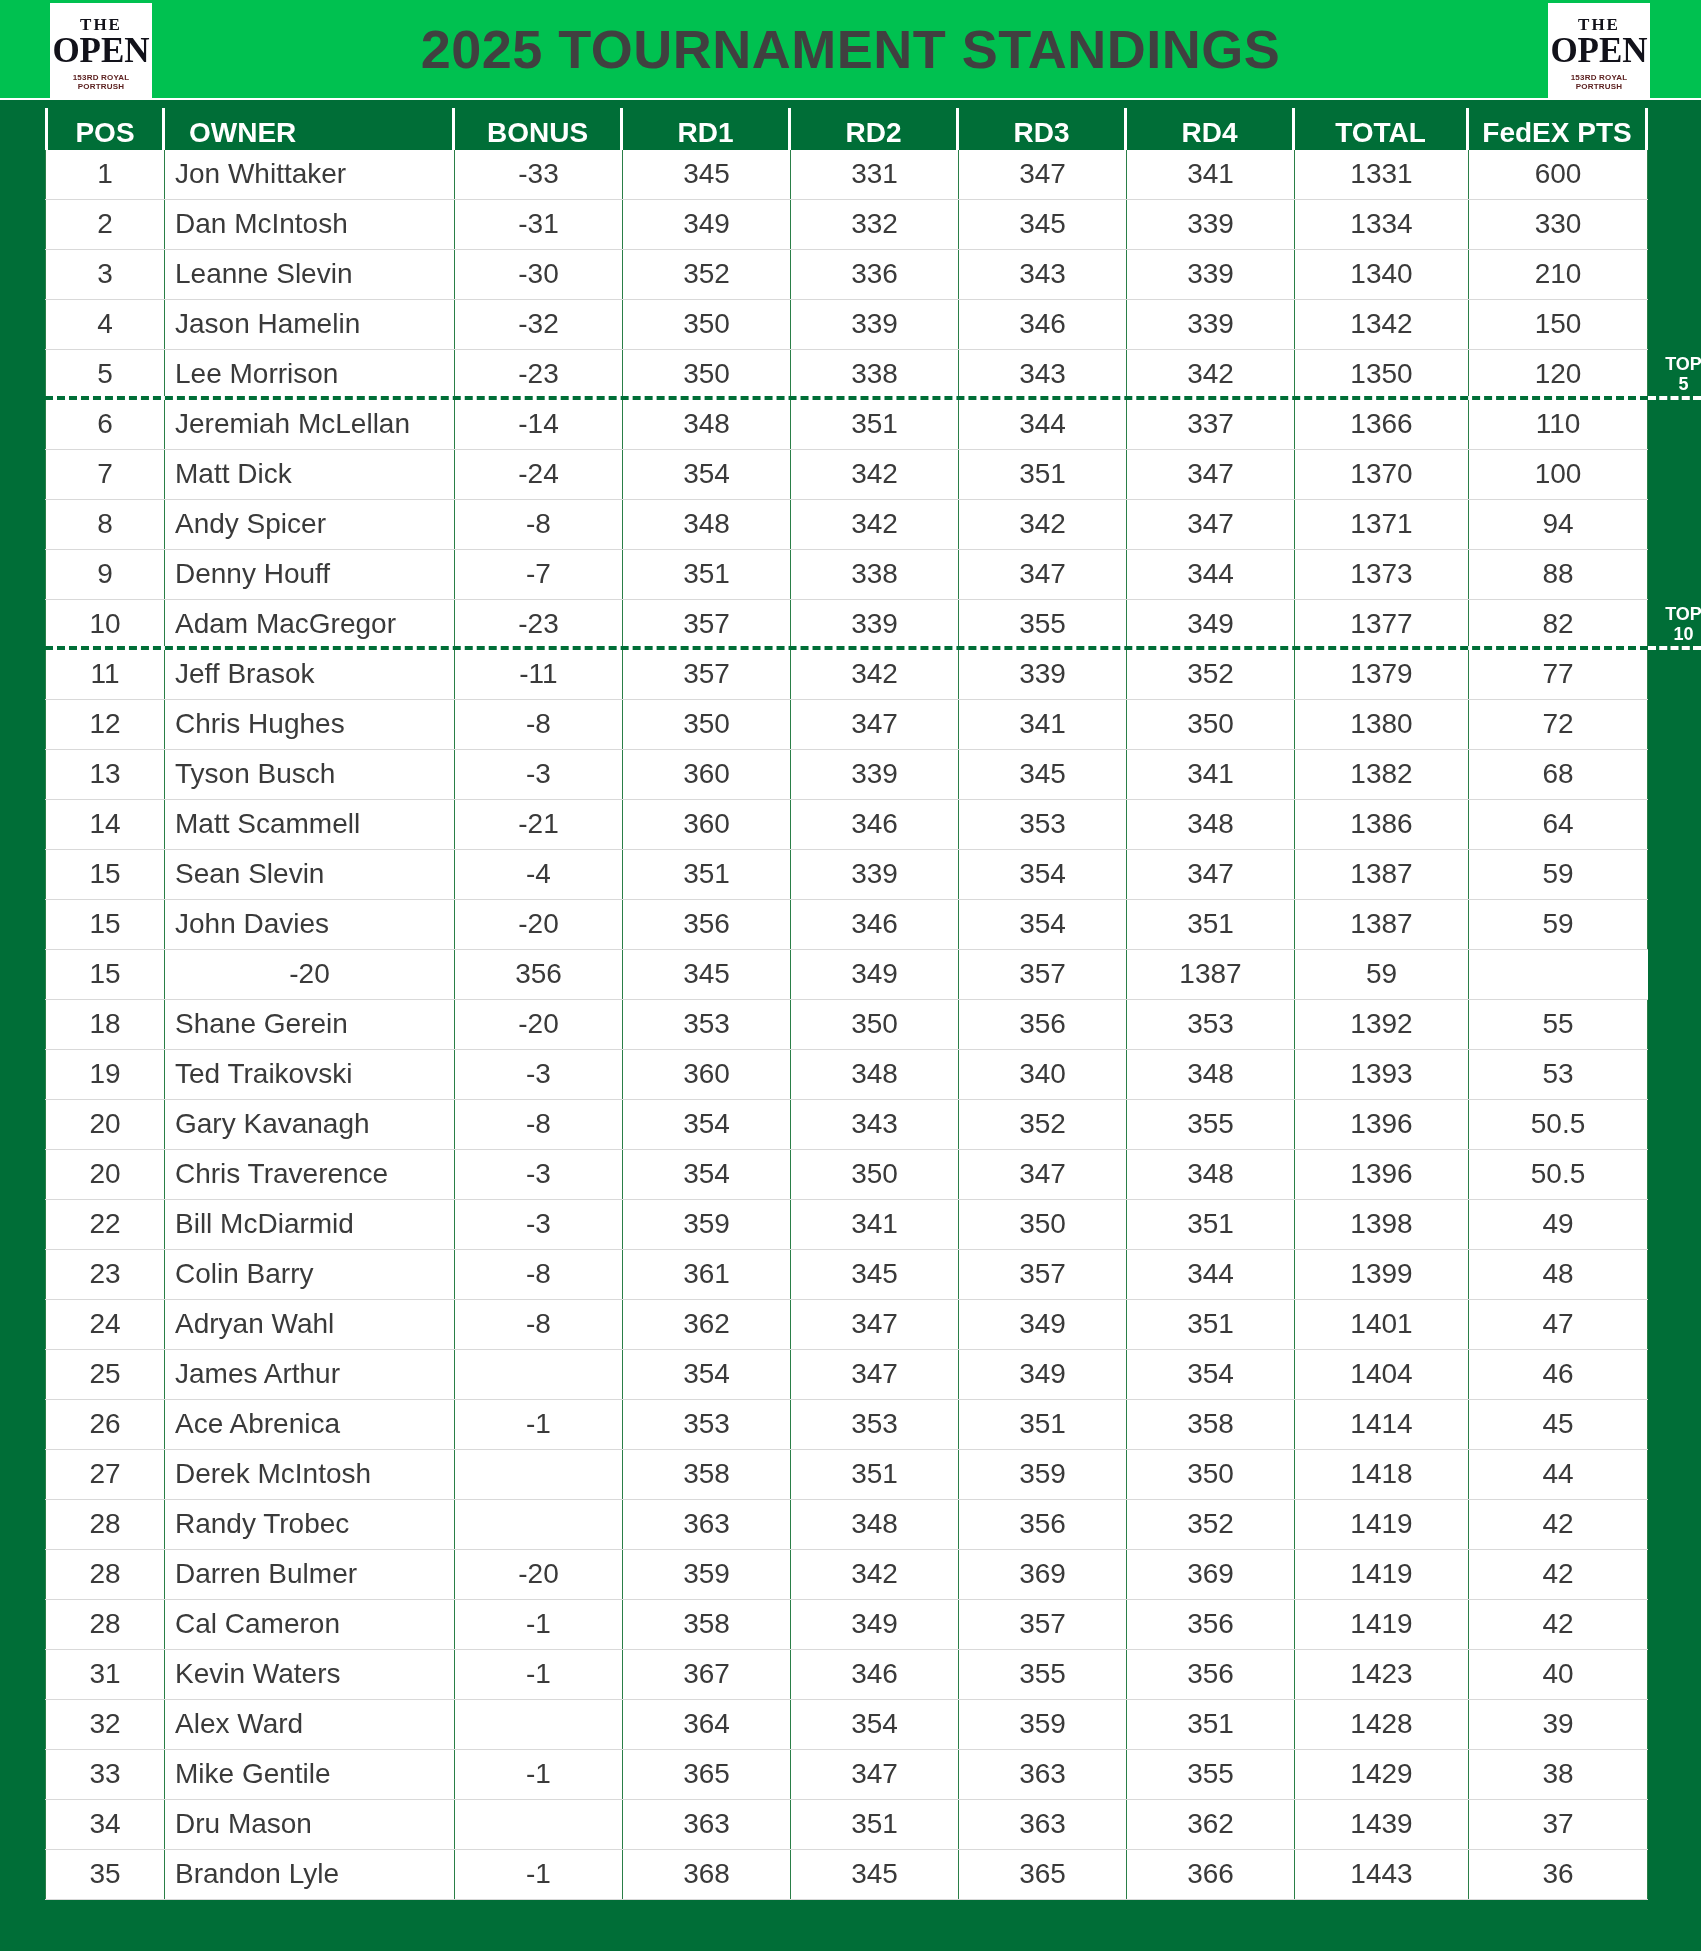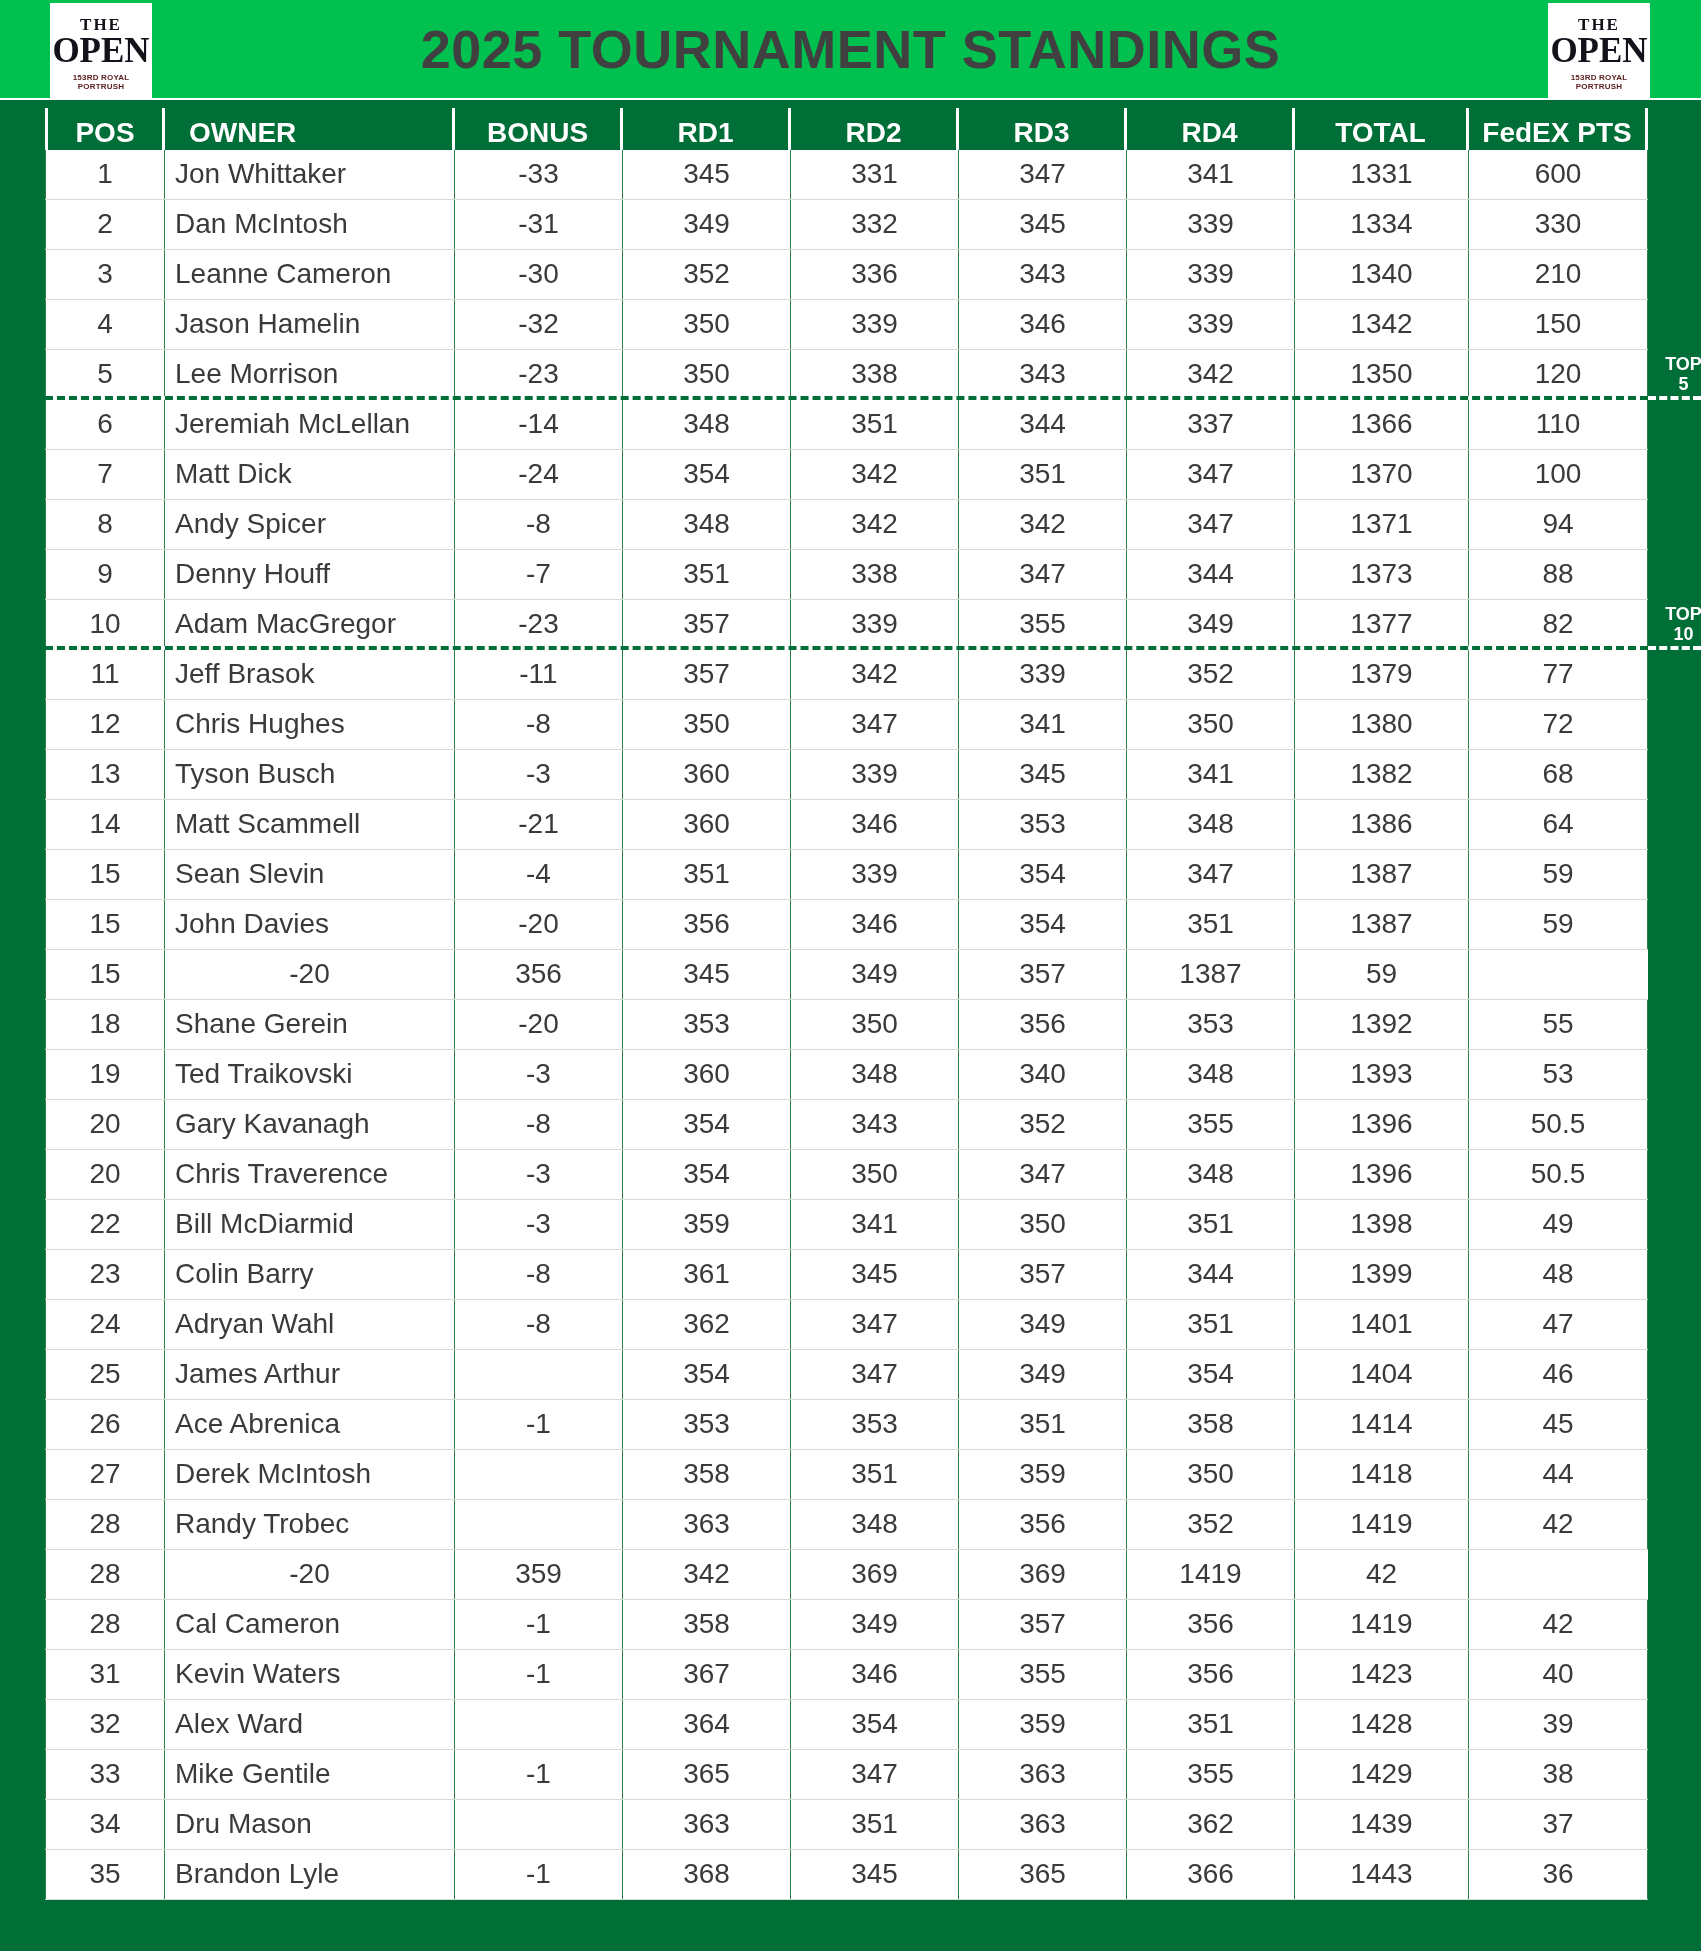--- a/index.html
+++ b/index.html
@@ -103,21 +103,21 @@
       <div class="cell">-31</div>
       <div class="cell">349</div>
       <div class="cell">332</div>
       <div class="cell">345</div>
       <div class="cell">339</div>
       <div class="cell">1334</div>
       <div class="cell">330</div>
     </div>
       <div class="row cols">
       <div class="cell">3</div>
-      <div class="cell owner">Leanne Cameron</div>
+      <div class="cell owner">Leanne Slevin</div>
       <div class="cell">-30</div>
       <div class="cell">352</div>
       <div class="cell">336</div>
       <div class="cell">343</div>
       <div class="cell">339</div>
       <div class="cell">1340</div>
       <div class="cell">210</div>
     </div>
       <div class="row cols">
       <div class="cell">4</div>
@@ -388,20 +388,21 @@
       <div class="cell"></div>
       <div class="cell">363</div>
       <div class="cell">348</div>
       <div class="cell">356</div>
       <div class="cell">352</div>
       <div class="cell">1419</div>
       <div class="cell">42</div>
     </div>
       <div class="row cols">
       <div class="cell">28</div>
+      <div class="cell owner">Darren Bulmer</div>
       <div class="cell">-20</div>
       <div class="cell">359</div>
       <div class="cell">342</div>
       <div class="cell">369</div>
       <div class="cell">369</div>
       <div class="cell">1419</div>
       <div class="cell">42</div>
     </div>
       <div class="row cols">
       <div class="cell">28</div>

